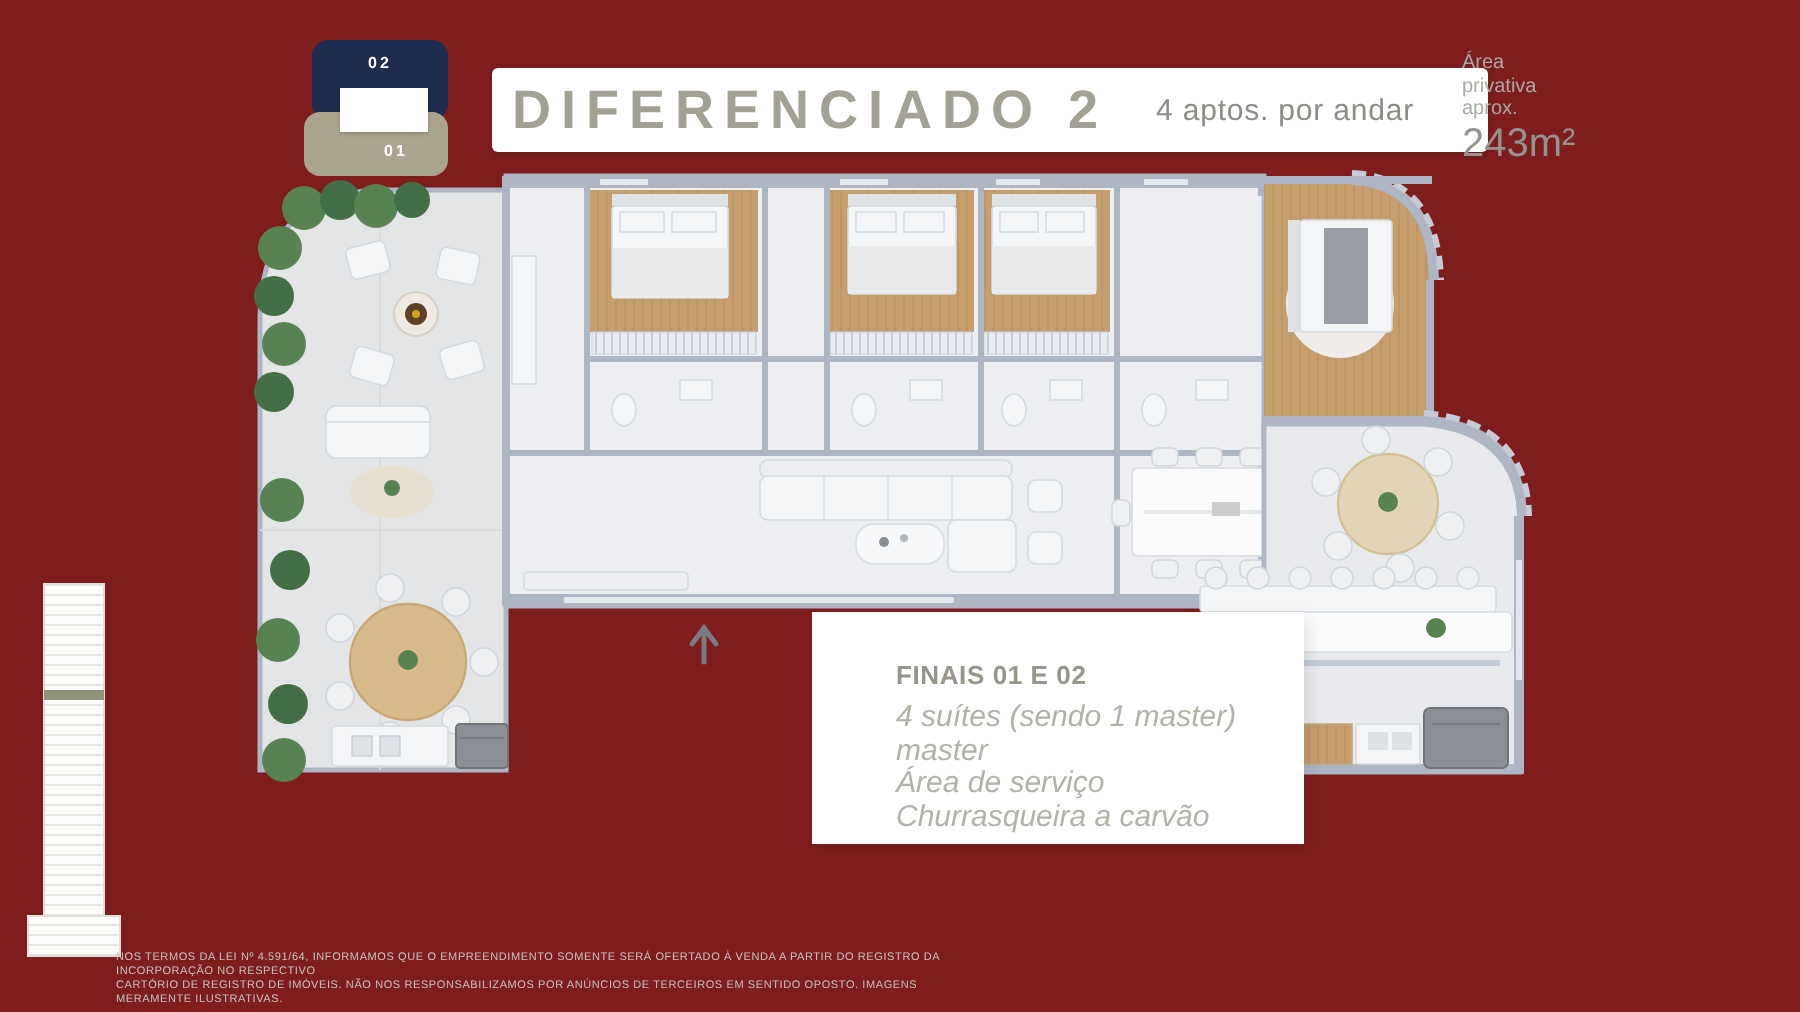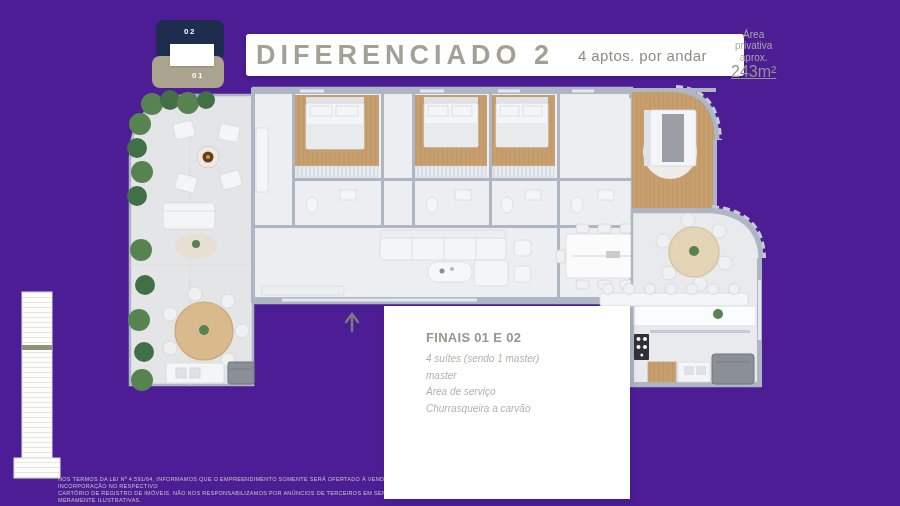--- a/index.html
+++ b/index.html
@@ -1,16 +1,16 @@
 <!DOCTYPE html>
 <html style="--navy: #1e2c4f; --taupe: #aba58f; --title_gray: #a3a096; --text_gray: #8d8d88; --heading_text: #98958c; --feature_text: #b3b1a8; --disclaimer: #c5c5c0; --wall: #aeb6c3; --floor_interior: #edeef2; --floor_terrace: #e4e5e7; --wood: #c79e6e; --wood_line: #b68a55; --green: #578351; --green_dark: #436f46; --grill: #8b9097;"><head>
 <meta charset="utf-8">
 <style>
   html,body{margin:0;padding:0;background:#fff;}
-  #stage{position:relative;width:900px;height:506px;background:#4c1d95;overflow:hidden;
+  #stage{position:relative;width:900px;height:506px;background:#7f1d1d;overflow:hidden;
          font-family:"Liberation Sans",sans-serif;}
   .abs{position:absolute;}
 
   
   #badge-navy{left:156px;top:20px;width:68px;height:40px;background:var(--navy);
               border-radius:8px;z-index:1;}
   #badge-taupe{left:152px;top:56px;width:72px;height:32px;background:var(--taupe);
                border-radius:8px;z-index:2;}
   #badge-white{left:170px;top:44px;width:44px;height:22px;background:#fff;z-index:3;
                box-shadow:0 1px 2px rgba(0,0,0,.18);}
@@ -19,30 +19,30 @@
   #badge-num-top{left:156px;top:27px;}
   #badge-num-bottom{left:164px;top:71px;}
 
   #header-card{left:246px;top:34px;width:498px;height:42px;background:#fff;border-radius:3px;
                box-shadow:0 2px 4px rgba(0,0,0,.16);display:flex;align-items:center;z-index:5;}
   #page-title{font-size:27px;font-weight:700;letter-spacing:5px;color:var(--title_gray);
               margin-left:10px;white-space:nowrap;}
   .hdr-divider{width:2px;height:28px;background:#c9c9c3;margin:0 12px;}
   #apts-per-floor{font-size:15px;color:var(--text_gray);letter-spacing:.4px;white-space:nowrap;}
   #area-block{display:flex;flex-direction:column;line-height:1.15;}
-  #area-label{font-size:10px;color:#a9a9a3;text-align:center;}
-  #area-value{font-size:16px;color:#94948e;text-decoration:underline;}
+  #area-label{font-size:10px;color:#a9a9a3;}
+  #area-value{font-size:20px;color:#94948e;}
 
   
-  #info-card{left:384px;top:306px;width:246px;height:193px;background:#fff;
+  #info-card{left:406px;top:306px;width:246px;height:116px;background:#fff;
              box-shadow:3px 3px 7px rgba(0,0,0,.09);z-index:6;padding:24px 12px 0 42px;
              box-sizing:border-box;}
   #info-heading{font-size:13px;font-weight:bold;color:var(--heading_text);
                 letter-spacing:.3px;margin-bottom:6px;}
-  .feature-line{font-size:10px;font-style:italic;color:var(--feature_text);
+  .feature-line{font-size:15px;font-style:italic;color:var(--feature_text);
                 line-height:16.5px;}
 
   
   #disclaimer{left:58px;top:476px;width:430px;font-size:5.5px;line-height:7px;
               color:var(--disclaimer);letter-spacing:.3px;}
 
   
   .wall{fill:var(--wall);}
   .wline{stroke:var(--wall);fill:none;}
   .floorI{fill:var(--floor_interior);stroke:var(--wall);stroke-width:2.5;}

